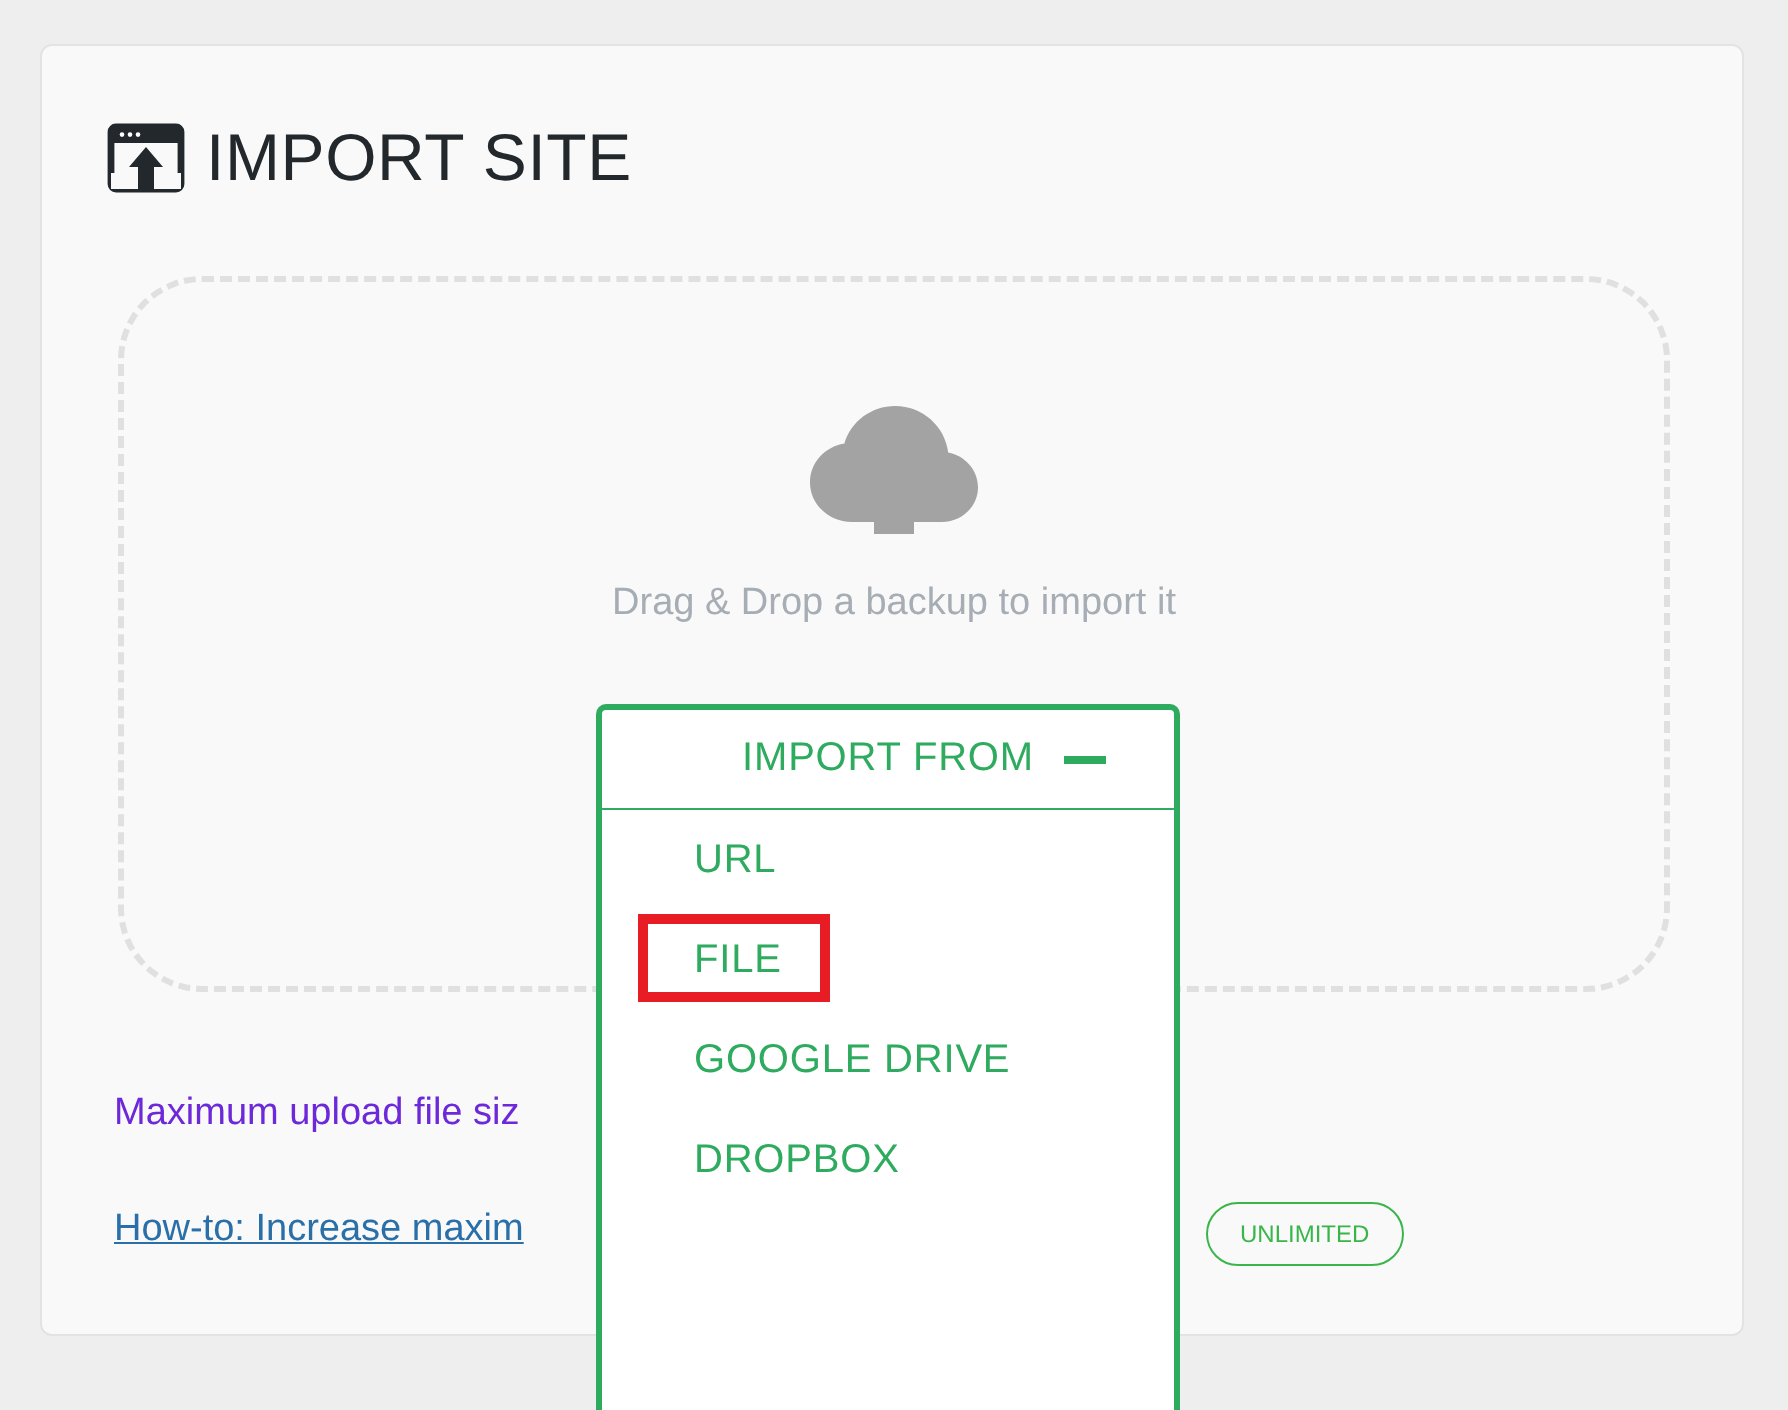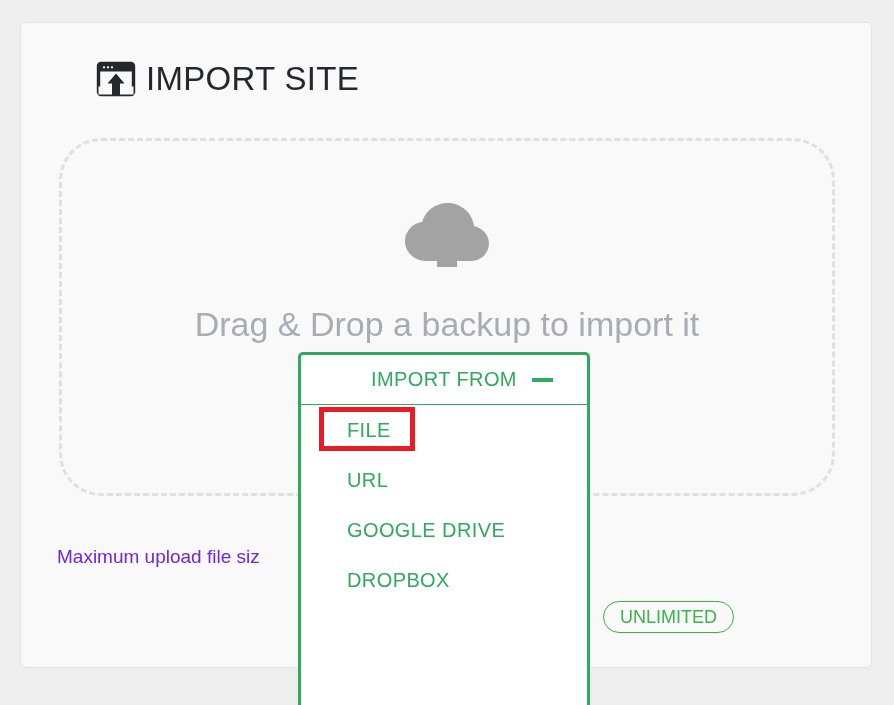--- a/index.html
+++ b/index.html
@@ -29,21 +29,20 @@
     box-sizing: border-box;
   }
 
   
   .card-header {
     position: absolute;
     left: 32px;
     top: 36px;
     display: flex;
     align-items: flex-start;
-    margin-left: 43px;
   }
   .header-icon {
     width: 40px;
     height: 40px;
     flex: 0 0 40px;
     margin-right: 10px;
     display: block;
   }
   .card-title {
     font-size: 33px;
@@ -69,22 +68,22 @@
     align-items: center;
     justify-content: flex-start;
     padding-top: 62px;
   }
   .cloud-icon {
     width: 84px;
     height: 64px;
     display: block;
   }
   .dropzone-text {
-    margin-top: 38px;
-    font-size: 34px;
+    margin-top: 24px;
+    font-size: 19px;
     color: #a6adb4;
     font-weight: 400;
     white-space: nowrap;
   }
 
   
   .max-size-row {
     position: absolute;
     left: 36px;
     top: 523px;
@@ -109,21 +108,21 @@
   .unlimited-badge {
     position: absolute;
     left: 582px;
     top: 578px;
     height: 32px;
     line-height: 30px;
     padding: 0 16px;
     border: 1px solid #39b54a;
     border-radius: 16px;
     color: #39b54a;
-    font-size: 18px;
+    font-size: 12px;
     box-sizing: border-box;
     background: transparent;
     white-space: nowrap;
   }
 
   
   .import-dropdown {
     position: absolute;
     left: 298px;
     top: 352px;
@@ -217,40 +216,43 @@
                  C77.6 24.8 84 32 84 40.6 C84 50.2 75.9 58 65.9 58 Z" fill="#a3a3a3"></path>
         <path d="M42 20 L62 42 L52 42 L52 64 L32 64 L32 42 L22 42 Z" fill="#a3a3a3"></path>
         <path d="M42 24.5 L57.5 41.5 L48.5 41.5 L48.5 62 L35.5 62 L35.5 41.5 L26.5 41.5 Z" fill="#ffffff" opacity="0"></path>
       </svg>
     </span>
     <div class="dropzone-text">Drag &amp; Drop a backup to import it</div>
   </div>
 
   <div class="max-size-row">Maximum upload file siz</div>
 
+  <div class="howto-row">
+    <a class="howto-link">How-to: Increase maxim</a>
+  </div>
 
   <div class="unlimited-badge">UNLIMITED</div>
 
 </div>
 
 <div class="import-dropdown">
 
   <div class="dropdown-header">
     <span class="dropdown-header-label">IMPORT FROM</span>
     <span class="collapse-icon"></span>
   </div>
 
   <ul class="dropdown-list">
+    <li class="dropdown-item">
+      <span>URL</span>
+    </li>
     <li class="dropdown-item highlighted">
       <span>FILE</span>
     </li>
     <li class="dropdown-item">
-      <span>URL</span>
-    </li>
-    <li class="dropdown-item">
       <span>GOOGLE DRIVE</span>
     </li>
     <li class="dropdown-item">
       <span>DROPBOX</span>
     </li>
   </ul>
 
 </div>
 
 </body></html>

